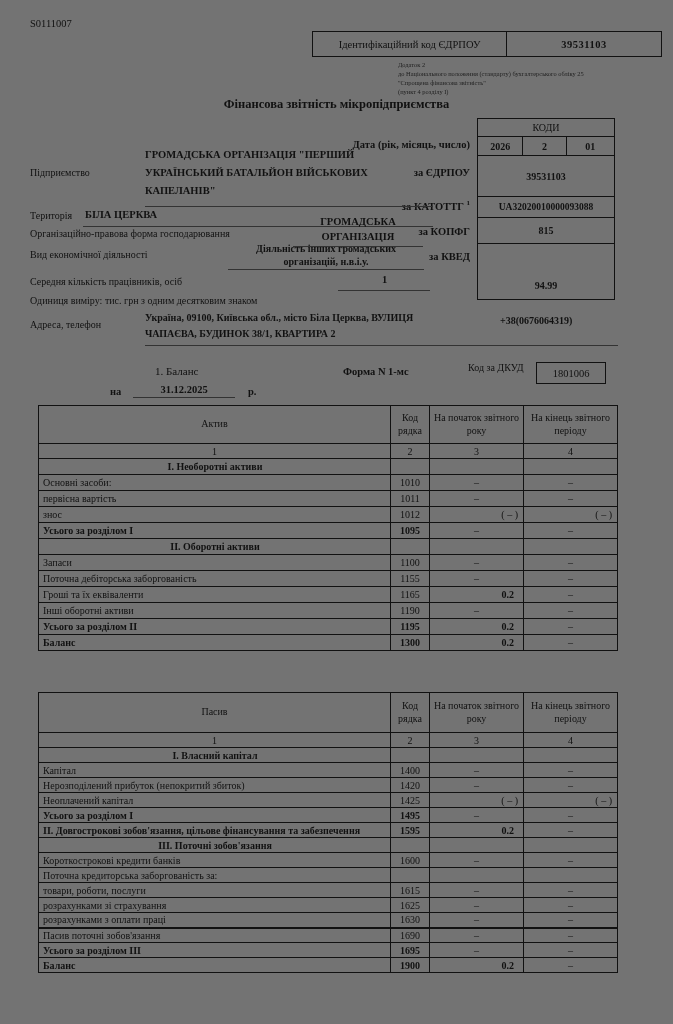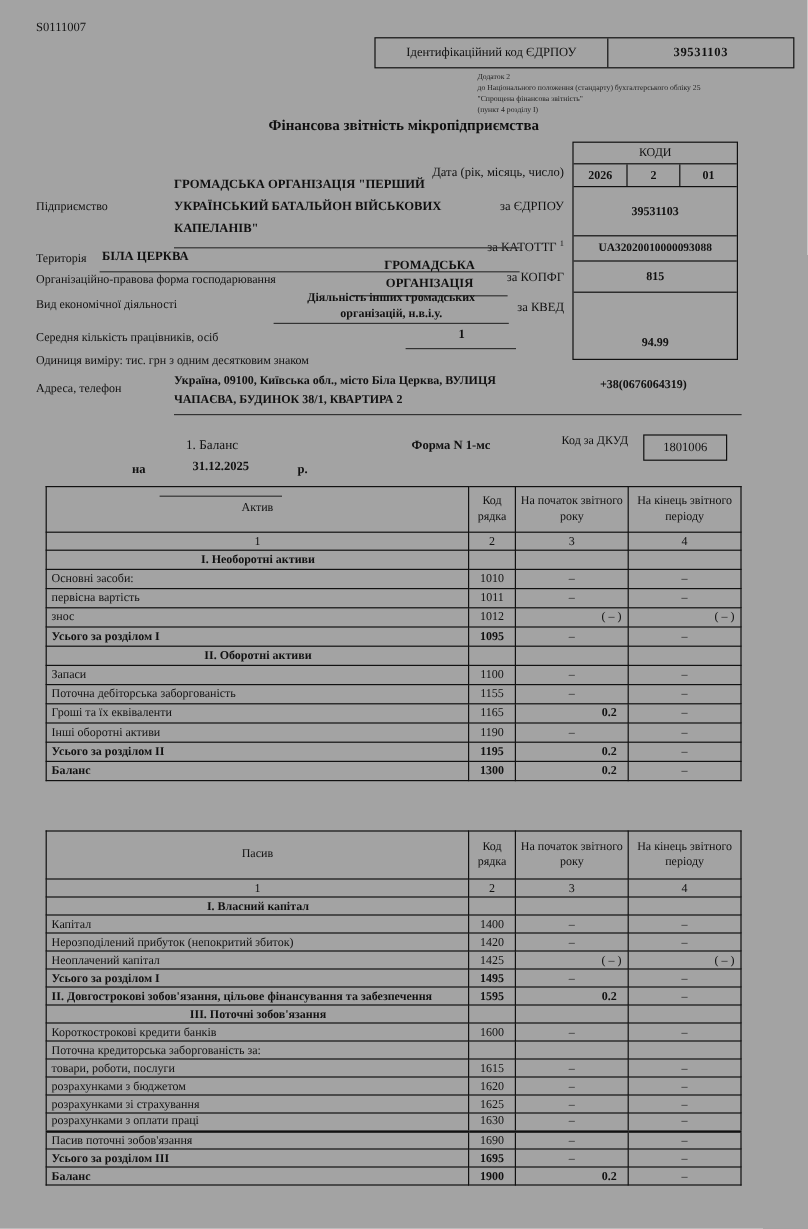--- a/index.html
+++ b/index.html
@@ -1,38 +1,38 @@
 <!DOCTYPE html>
 <html><head>
 <meta charset="utf-8">
 <style>
   html,body{margin:0;padding:0;background:#e8e8e8;}
   .page{
-    position:relative;width:673px;height:1024px;background:#a3a3a3;color:#111;
+    position:relative;width:673px;height:1024px;background:#737373;color:#111;
     font-family:"Liberation Serif","DejaVu Serif",serif;overflow:hidden;
     margin:0 auto;
   }
   .abs{position:absolute;}
   .b{font-weight:bold;}
   .small{font-size:10.5px;}
   
   .id-box{left:312px;top:31px;width:348px;height:24px;border:1.6px solid #111;display:flex;}
   .id-box .lab{width:193px;border-right:1.3px solid #111;display:flex;align-items:center;justify-content:center;font-size:10.5px;}
   .id-box .val{flex:1;display:flex;align-items:center;justify-content:center;font-size:10.5px;font-weight:bold;letter-spacing:.5px;}
   .notes{left:398px;top:60px;font-size:6.4px;line-height:9px;color:#222;}
   .doc-title{left:0;top:97px;width:673px;text-align:center;font-size:12.5px;font-weight:bold;}
   
   .codes{left:477px;top:118px;width:138px;border:1.4px solid #111;box-sizing:border-box;}
   .codes .row{display:flex;border-bottom:1.1px solid #111;box-sizing:border-box;}
   .codes .row:last-child{border-bottom:none;margin-top:28px;}
   .codes .cell{display:flex;align-items:center;justify-content:center;font-size:10px;box-sizing:border-box;width:100%;text-align:center;}
   .codes .cell.v{font-weight:bold;}
   .codes .dcell{border-right:1.1px solid #111;}
   .codes .dcell:last-child{border-right:none;}
-  .code-label{font-size:10.5px;text-align:right;width:140px;left:330px;}
+  .code-label{font-size:10.5px;text-align:right;width:140px;left:330px;font-weight:bold;}
   .code-label sup{font-size:7px;}
   .field-label{font-size:10px;}
   .uline{border-bottom:1.1px solid #333;height:0;}
   .fval{font-weight:bold;font-size:10.5px;}
   
   table.sheet{position:absolute;left:38px;width:579px;border-collapse:collapse;table-layout:fixed;}
   table.sheet th,table.sheet td{border:1.1px solid #111;font-size:10px;font-weight:normal;padding:0 3px;box-sizing:border-box;overflow:hidden;}
   table.sheet th{text-align:center;line-height:1.25;padding:2px 2px;}
   table.sheet .numrow td{text-align:center;height:15px;}
   table.sheet td.lbl{text-align:left;padding-left:4px;white-space:nowrap;}
@@ -116,21 +116,21 @@
   <div class="abs field-label" style="left:30px;top:319px;">Адреса, телефон</div>
   <div class="abs fval" style="left:145px;top:310px;line-height:16px;font-size:10px;"><span>Україна, 09100, Київська обл., місто Біла Церква, ВУЛИЦЯ</span><br><span>ЧАПАЄВА, БУДИНОК 38/1, КВАРТИРА 2</span></div>
   <div class="abs fval" style="left:500px;top:315px;font-size:10px;">+38(0676064319)</div>
   <div class="abs uline" style="left:145px;top:345px;width:473px;"></div>
 
   <div class="abs" style="left:155px;top:365px;font-size:11px;">1. Баланс</div>
   <div class="abs b" style="left:343px;top:366px;font-size:10.5px;">Форма N 1-мс</div>
   <div class="abs" style="left:468px;top:346px;font-size:10px;margin-top:16px;">Код за ДКУД</div>
   <div class="abs" style="left:536px;top:362px;width:68px;height:20px;border:1.2px solid #111;display:flex;align-items:center;justify-content:center;font-size:10.5px;">1801006</div>
   <div class="abs" style="left:110px;top:386px;font-size:10.5px;font-weight:bold;">на</div>
-  <div class="abs b" style="left:133px;top:384px;width:102px;text-align:center;font-size:10.5px;border-bottom:1.1px solid #333;padding-bottom:18px;">31.12.2025</div>
+  <div class="abs b" style="left:133px;top:384px;width:102px;text-align:center;font-size:10.5px;border-bottom:1.1px solid #333;padding-bottom:2px;">31.12.2025</div>
   <div class="abs b" style="left:248px;top:386px;font-size:10.5px;">р.</div>
 
   <table class="sheet" id="asset-table" style="top:405px;">
     <colgroup>
         <col style="width:352px">
         <col style="width:39px">
         <col style="width:94px">
         <col style="width:94px">
       </colgroup>
     <thead>
@@ -299,26 +299,20 @@
           <td class="val"></td>
           <td class="val"></td>
         </tr>
         <tr class="data row">
           <td class="lbl">товари, роботи, послуги</td>
           <td class="code">1615</td>
           <td class="val">–</td>
           <td class="val">–</td>
         </tr>
         <tr class="data row">
-          <td class="lbl">розрахунками з бюджетом</td>
-          <td class="code">1620</td>
-          <td class="val">–</td>
-          <td class="val">–</td>
-        </tr>
-        <tr class="data row">
           <td class="lbl">розрахунками зі страхування</td>
           <td class="code">1625</td>
           <td class="val">–</td>
           <td class="val">–</td>
         </tr>
         <tr class="data row">
           <td class="lbl">розрахунками з оплати праці</td>
           <td class="code">1630</td>
           <td class="val">–</td>
           <td class="val">–</td>

